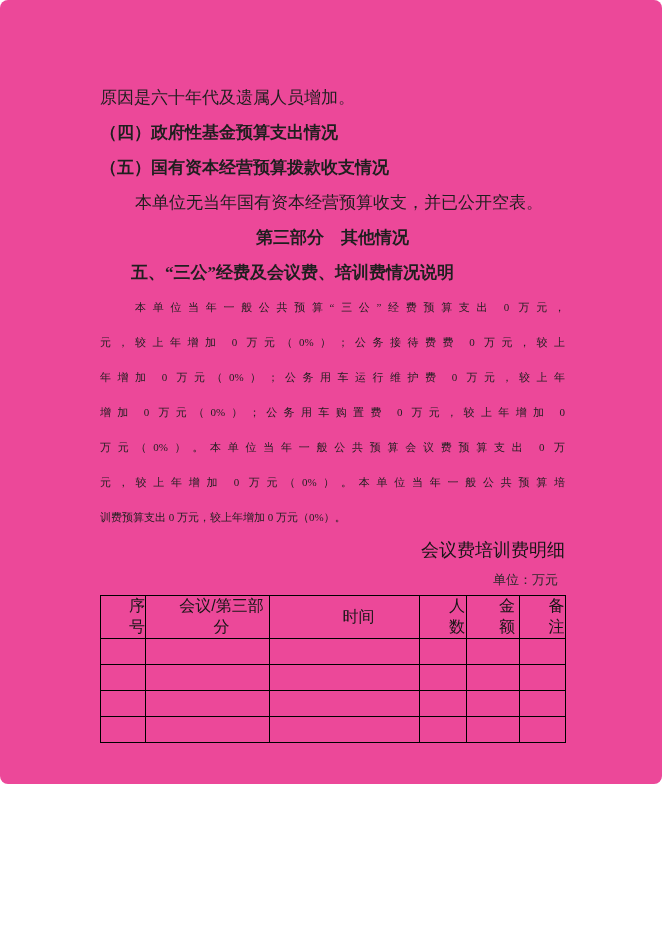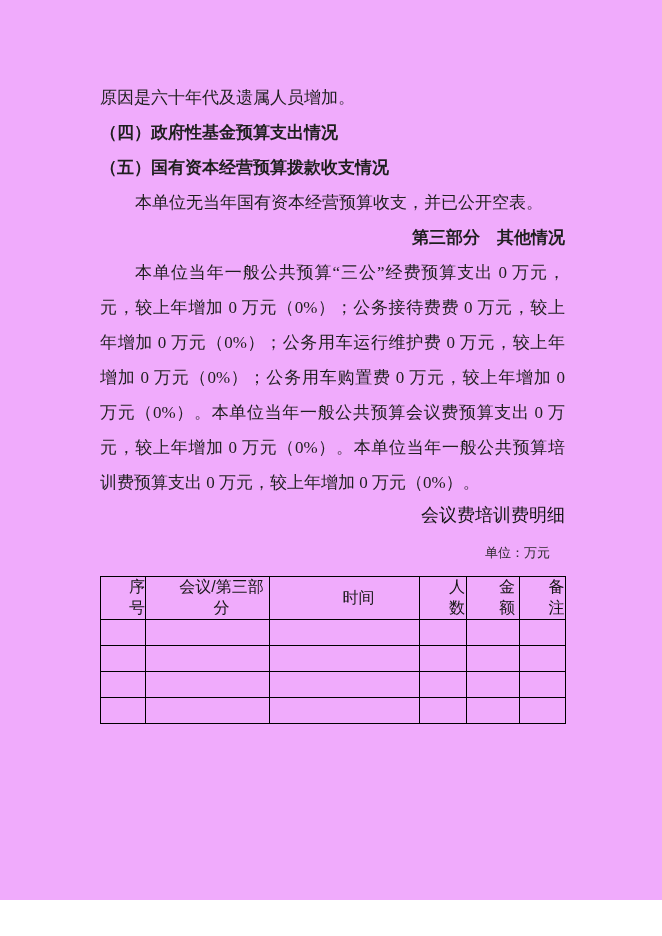--- a/index.html
+++ b/index.html
@@ -3,59 +3,60 @@
 <meta charset="utf-8">
 <style>
   html, body {
     margin: 0;
     padding: 0;
     background: #ffffff;
   }
   .page {
     position: relative;
     width: 662px;
-    height: 900px;
-    background: #f0abfc;
+    height: 784px;
+    background: #ec4899;
     box-sizing: border-box;
     padding: 80px 97px 0 100px;
     font-family: "Liberation Serif", "DejaVu Serif", serif;
     color: #1f1f1f;
     overflow: hidden;
+    border-radius: 8px;
   }
   .tline {
     margin: 0;
     font-size: 17px;
     line-height: 35px;
     font-weight: normal;
     text-align: left;
   }
   .bold { font-weight: 700; font-family: Liberation Serif, serif; }
   .indent1 { padding-left: 35px; }   
   .indent2 { padding-left: 31px; }   
-  .center { text-align: right; }
+  .center { text-align: center; }
   .pline {
     margin: 0;
-    font-size: 17px;
+    font-size: 11px;
     line-height: 35px;
     text-align: justify;
     text-align-last: justify;
   }
   .pline.first { text-indent: 35px; }
   .pline.last  { text-align-last: left; }
   .table-title {
     margin: 0;
     font-family: "Liberation Sans", "DejaVu Sans", sans-serif;
     font-size: 18px;
     line-height: 30px;
     text-align: right;
     font-weight: 500;
     color: #161616;
   }
   .unit-note {
-    margin: 15px;
+    margin: 7px;
     font-size: 13px;
     line-height: 16px;
     height: 16px;
     text-align: right;
     color: #2a2a2a;
   }
   table.detail {
     width: 100%;
     border-collapse: collapse;
     table-layout: fixed;
@@ -87,20 +88,21 @@
 
   <p class="tline">原因是六十年代及遗属人员增加。</p>
 
   <p class="tline bold">（四）政府性基金预算支出情况</p>
 
   <p class="tline bold">（五）国有资本经营预算拨款收支情况</p>
   <p class="tline indent1">本单位无当年国有资本经营预算收支，并已公开空表。</p>
 
   <p class="tline bold center">第三部分　其他情况</p>
 
+  <p class="tline bold indent2">五、“三公”经费及会议费、培训费情况说明</p>
 
   <div>
     <p class="pline first">本单位当年一般公共预算“三公”经费预算支出 0 万元，</p>
     <p class="pline">元，较上年增加 0 万元（0%）；公务接待费费 0 万元，较上</p>
     <p class="pline">年增加 0 万元（0%）；公务用车运行维护费 0 万元，较上年</p>
     <p class="pline">增加 0 万元（0%）；公务用车购置费 0 万元，较上年增加 0</p>
     <p class="pline">万元（0%）。本单位当年一般公共预算会议费预算支出 0 万</p>
     <p class="pline">元，较上年增加 0 万元（0%）。本单位当年一般公共预算培</p>
     <p class="pline last">训费预算支出 0 万元，较上年增加 0 万元（0%）。</p>
   </div>

